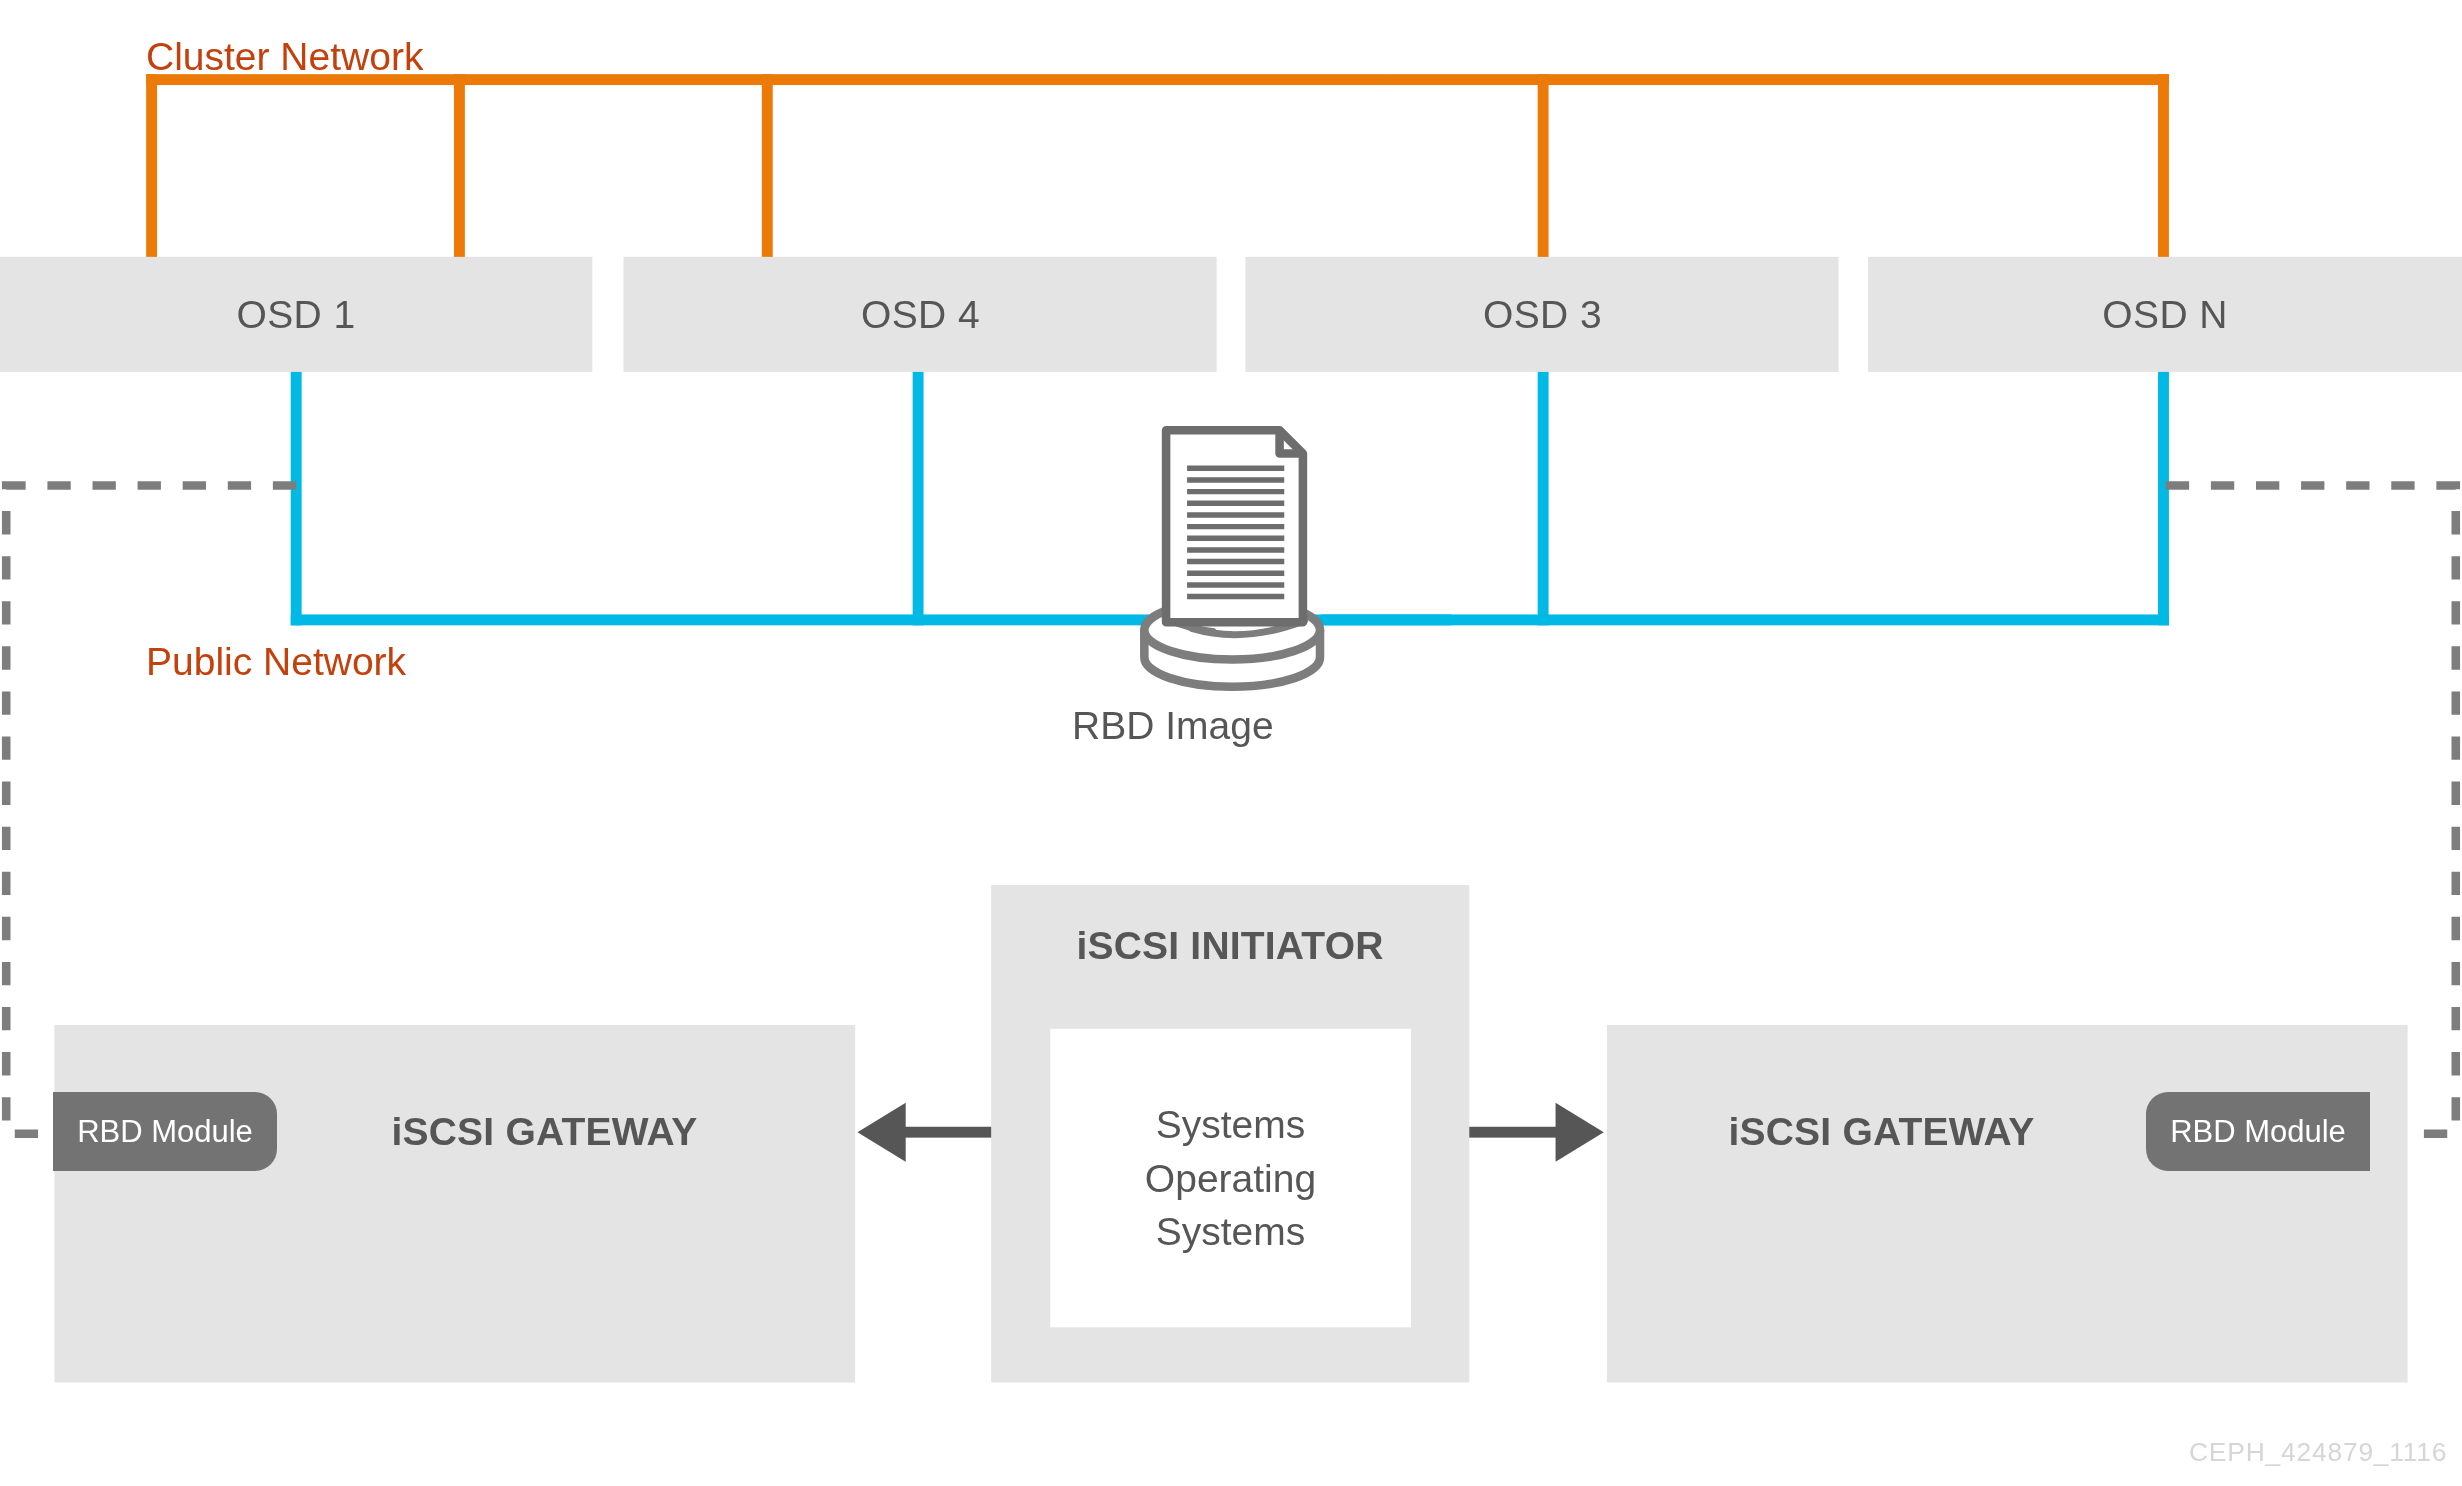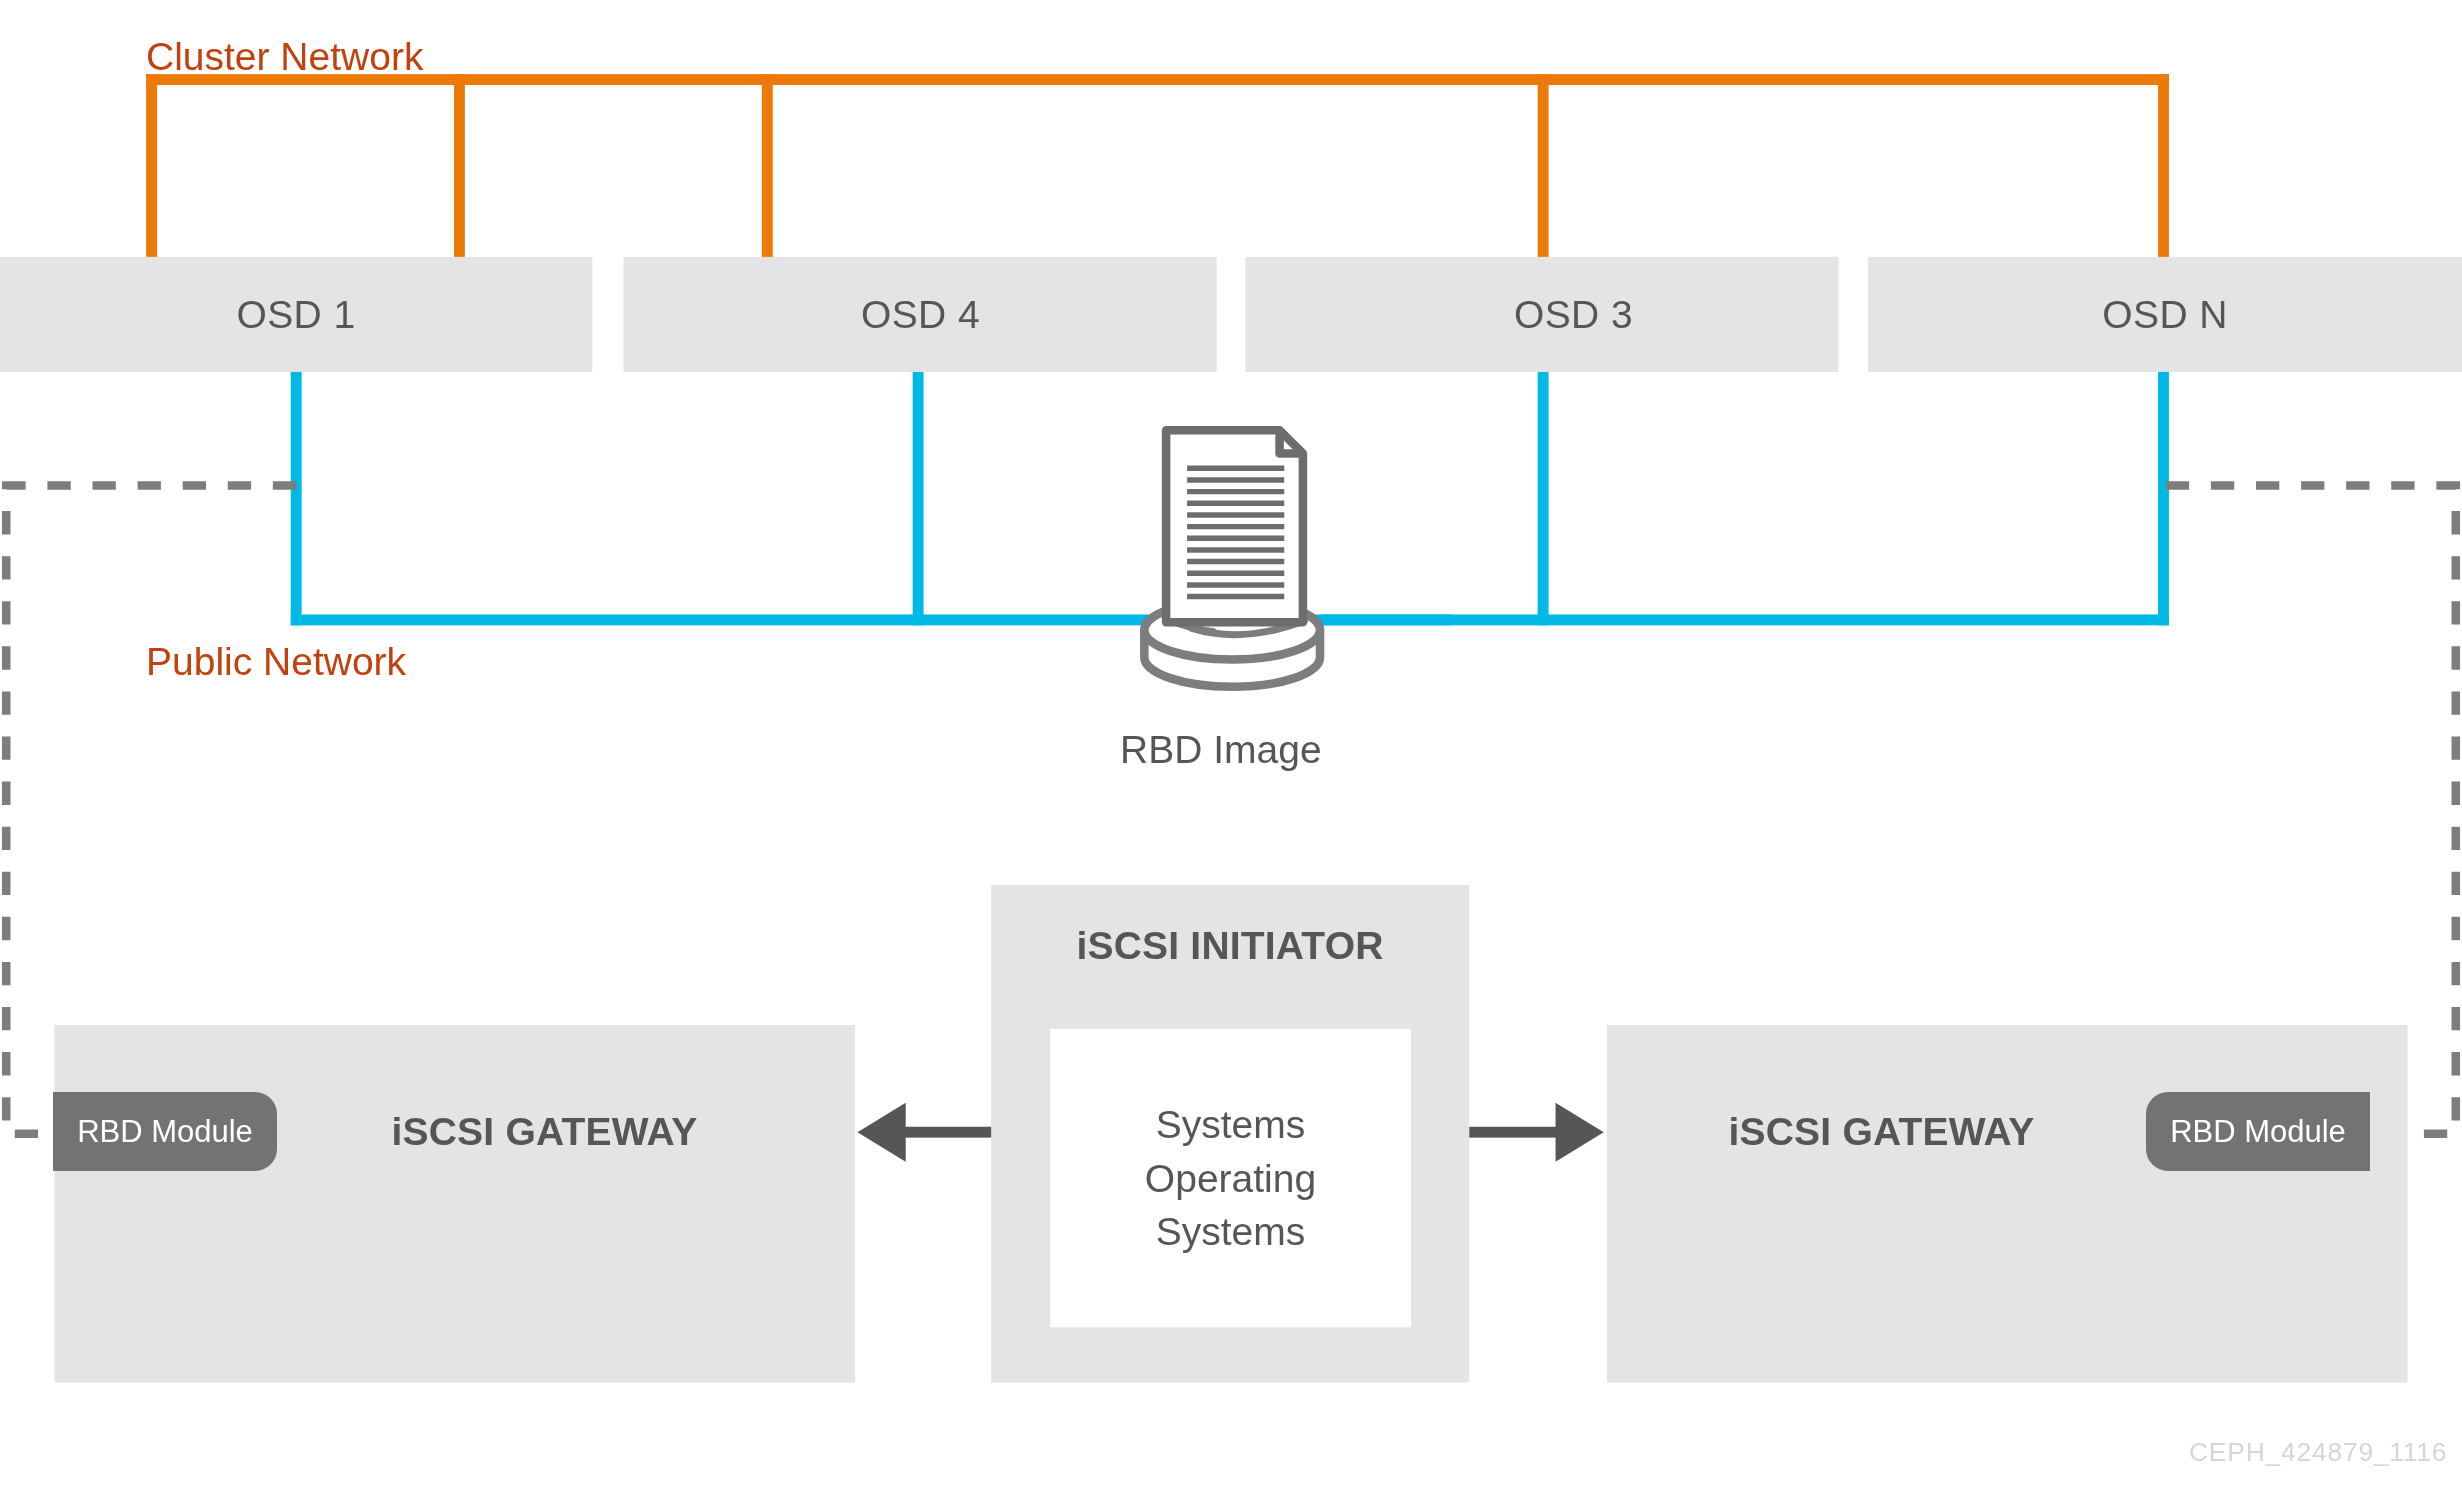--- a/index.html
+++ b/index.html
@@ -187,24 +187,24 @@
     </g>
 
   </svg>
 
   <div class="net-label" style="left:146px; top:35px;">Cluster Network</div>
 
   <div class="net-label" style="left:146px; top:640px;">Public Network</div>
 
   <div class="box-label osd-label" style="left:0px; top:257px; width:592px; height:115px;">OSD 1</div>
   <div class="box-label osd-label" style="left:624px; top:257px; width:593px; height:115px;">OSD 4</div>
-  <div class="box-label osd-label" style="left:1246px; top:257px; width:593px; height:115px;margin-left:31px;">OSD 3</div>
+  <div class="box-label osd-label" style="left:1246px; top:257px; width:593px; height:115px;">OSD 3</div>
   <div class="box-label osd-label" style="left:1868px; top:257px; width:594px; height:115px;">OSD N</div>
 
-  <div class="rbd-caption" style="left:1120px; top:704px;margin-top:24px;">RBD Image</div>
+  <div class="rbd-caption" style="left:1072px; top:704px;">RBD Image</div>
 
   <div class="box-label initiator-title" style="left:991px; top:911px; width:478px; height:70px;">iSCSI INITIATOR</div>
 
   <div class="box-label os-text" style="left:1050px; top:1029px; width:361px; height:299px; flex-direction:column;">
     <div>Systems</div>
     <div>Operating</div>
     <div>Systems</div>
   </div>
 
   <div class="pill pill-left" style="left:53px; top:1092px; width:224px; height:79px;">RBD Module</div>

